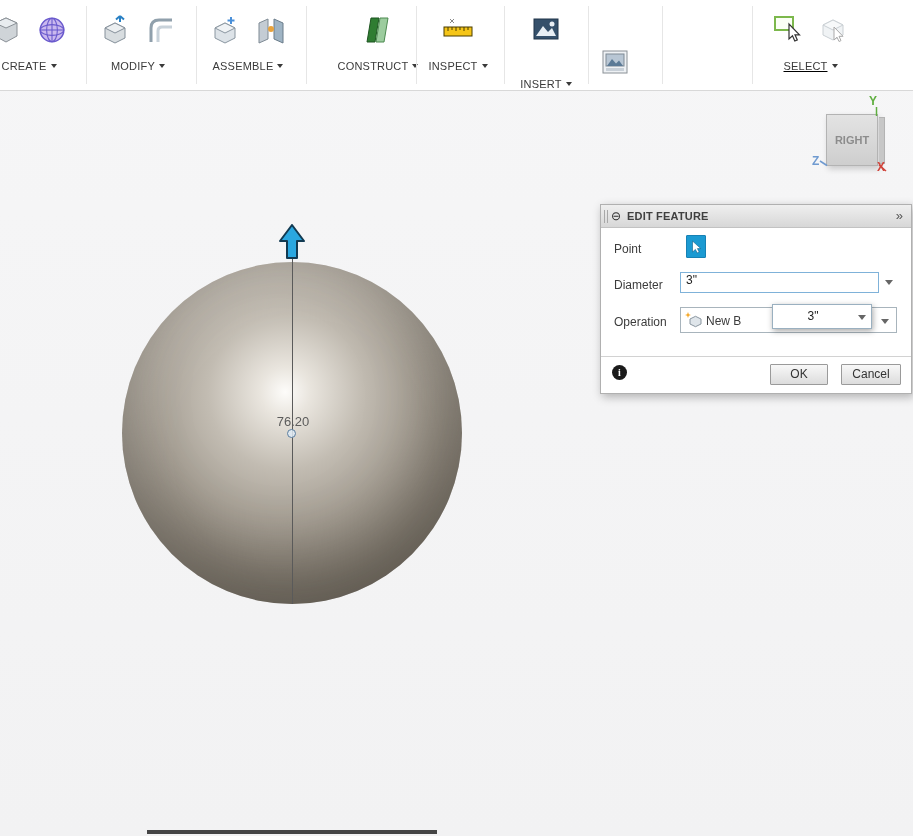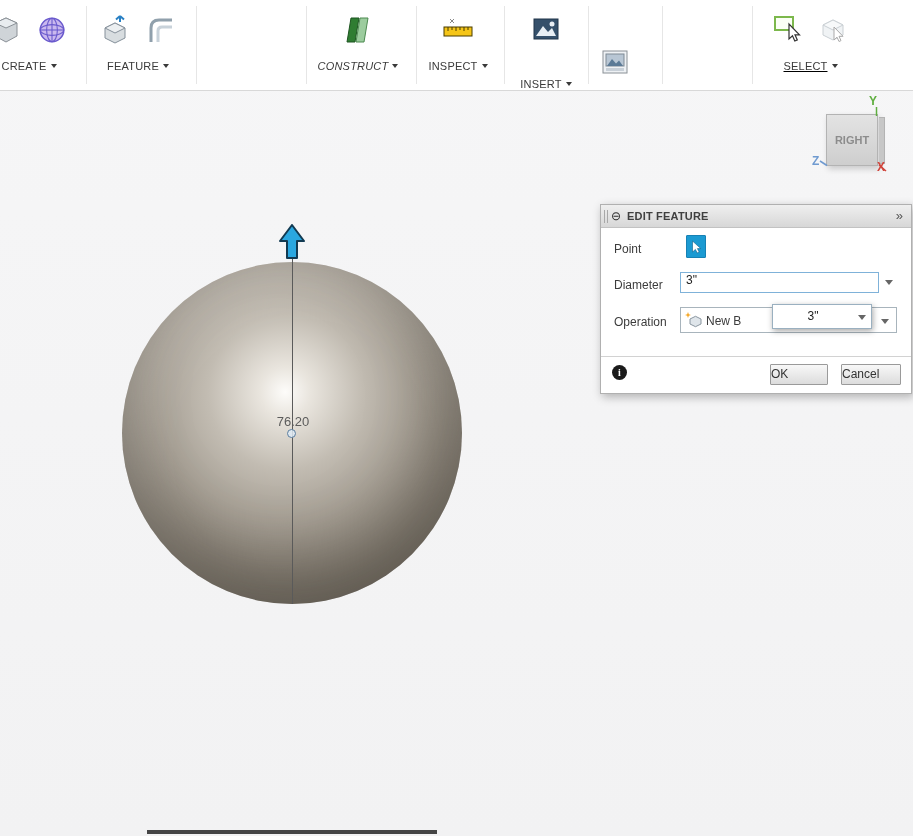--- a/index.html
+++ b/index.html
@@ -52,21 +52,21 @@
     padding-left:5px;font-family:"Liberation Sans",sans-serif;color:#222;}
   .dia-caret{position:absolute;left:284px;top:75px;cursor:pointer;}
   .op-combo{position:absolute;left:79px;top:102px;width:217px;height:26px;background:#fff;border:1px solid #a8b4bc;cursor:pointer;overflow:hidden;}
   .op-icon{position:absolute;left:4px;top:4px;}
   .op-text{position:absolute;left:25px;top:6px;white-space:nowrap;}
   .op-caret{position:absolute;right:7px;top:11px;}
   .dlg-sep{position:absolute;left:0;top:151px;width:100%;border-top:1px solid #d2d2d2;}
   .info-icon{position:absolute;left:11px;top:160px;width:15px;height:15px;border-radius:50%;background:#1b1b1b;color:#fff;
     font-size:10px;font-weight:bold;text-align:center;line-height:15px;font-family:"Liberation Serif",serif;}
   .btn{position:absolute;top:159px;height:21px;background:linear-gradient(#f8f8f8,#dcdcdc);border:1px solid #9a9a9a;
-    font-size:12px;color:#333;line-height:19px;cursor:pointer;border-radius:1px;}
+    font-size:12px;color:#333;text-align:center;line-height:19px;cursor:pointer;border-radius:1px;}
   .btn-ok{left:169px;width:58px;}
   .btn-cancel{left:240px;width:60px;}
 
   
   .dim-float{position:absolute;left:772px;top:304px;width:100px;height:25px;background:#fff;border:1px solid #9ab0c0;
     box-shadow:1px 2px 6px rgba(0,0,0,.35);z-index:60;}
   .dim-float-val{position:absolute;left:0;top:4px;width:80px;text-align:center;font-size:12px;color:#222;}
   .dim-float-caret{position:absolute;right:5px;top:10px;cursor:pointer;}
 </style>
 </head>
@@ -110,27 +110,49 @@
             </svg>
         </span>
         <span class="tb-icon">
           <svg width="28" height="30" viewBox="0 0 28 30">
               <path d="M4 27 L4 13 Q4 5 12 5 L25 5" fill="none" stroke="#90a0ac" stroke-width="3"></path>
               <path d="M11 27 L11 16 Q11 12 15 12 L25 12" fill="none" stroke="#c8d2da" stroke-width="3"></path>
             </svg>
         </span>
       </div>
       <div class="tb-label">
-        <span>FEATURE</span>
-          <span class="caret"></span>
-      </div>
-    </div>
-
-
-    <div class="tb-group" style="left:308px;width:100px;font-style:italic;">
+        <span>MODIFY</span>
+          <span class="caret"></span>
+      </div>
+    </div>
+
+    <div class="tb-group" style="left:198px;width:100px;">
+      <div class="tb-icons">
+        <span class="tb-icon">
+          <svg width="26" height="30" viewBox="0 0 26 30">
+              <path d="M19 2 L19 9 M15.5 5.5 L22.5 5.5" stroke="#4a90d9" stroke-width="2"></path>
+              <path d="M3 13 L13 8 L23 13 L23 23 L13 28 L3 23 Z" fill="#dde3e8" stroke="#8a96a0"></path>
+              <path d="M13 8 L23 13 L13 18 L3 13 Z" fill="#f0f3f5" stroke="#8a96a0"></path>
+            </svg>
+        </span>
+        <span class="tb-icon">
+          <svg width="30" height="30" viewBox="0 0 30 30">
+              <path d="M3 8 L12 4 L12 24 L3 28 Z" fill="#c4ccd4" stroke="#7e8a94"></path>
+              <path d="M18 4 L27 8 L27 28 L18 24 Z" fill="#9fb4c4" stroke="#6a7c8a"></path>
+              <circle cx="15" cy="14" r="3" fill="#e8a33d"></circle>
+            </svg>
+        </span>
+      </div>
+      <div class="tb-label">
+        <span>ASSEMBLE</span>
+          <span class="caret"></span>
+      </div>
+    </div>
+
+    <div class="tb-group" style="left:328px;width:100px;">
       <div class="tb-icons">
         <span class="tb-icon">
           <svg width="30" height="32" viewBox="0 0 30 32">
               <path d="M8 4 L16 4 L12 28 L4 28 Z" fill="#2f7d32" stroke="#1d5420"></path>
               <path d="M17 4 L25 4 L21 28 L13 28 Z" fill="#9ccc9e" stroke="#4c8a50"></path>
             </svg>
         </span>
       </div>
       <div class="tb-label">
         <span>CONSTRUCT</span>

